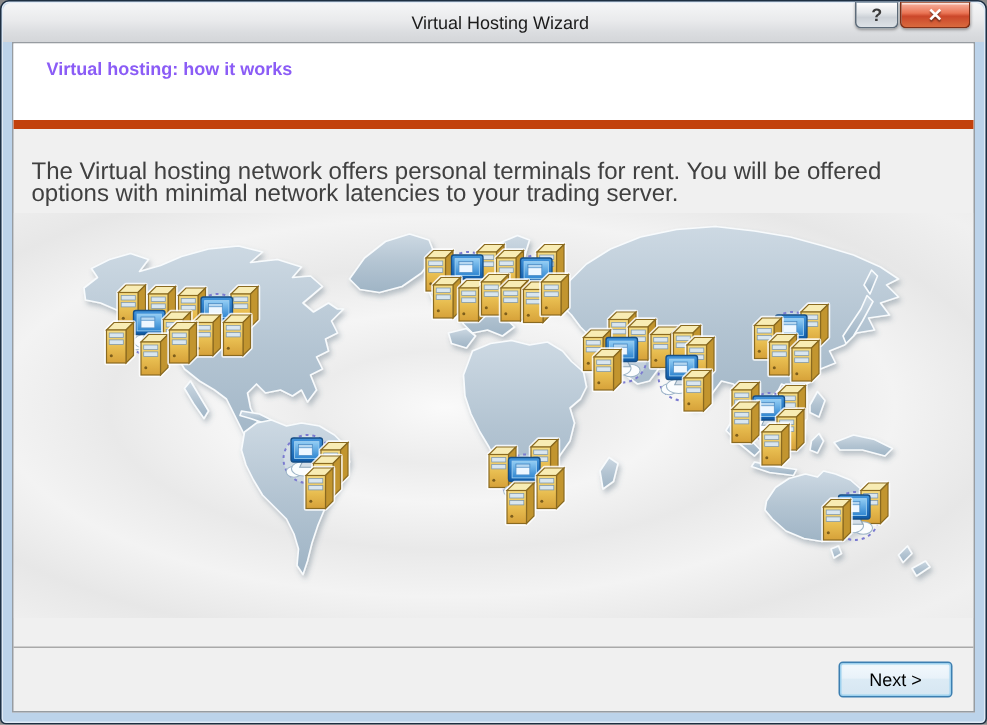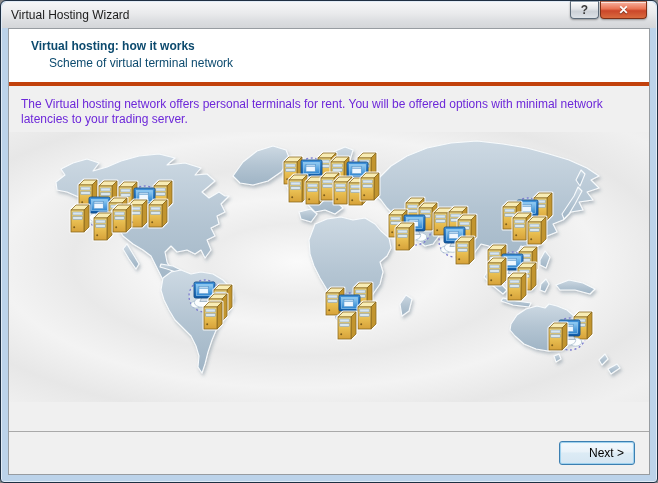--- a/index.html
+++ b/index.html
@@ -13,50 +13,50 @@
     border-radius:6px 6px 4px 4px;
     box-shadow: inset 0 0 0 1px rgba(255,255,255,0.55);
     overflow:hidden;
   }
   .titlebar {
     position:absolute; left:1px; right:1px; top:1px; height:26px;
     background:linear-gradient(#f5f6f7, #e9eaec 45%, #dbdde0 75%, #d4d6d9);
     border-radius:5px 5px 0 0;
     display:flex; align-items:center;
     padding-left:9px;
-    font-size:12px; color:#1b1b1b;
+    font-size:12px; color:#1b1b1b;justify-content:center;
   }
   .caption-buttons { position:absolute; top:0; right:10px; display:flex; gap:1px; }
   .cap-btn {
     display:flex; align-items:center; justify-content:center;
     height:18px; border:1px solid #5d6b79; border-top-color:#93a3b2;
     border-radius:0 0 4px 4px; cursor:pointer;
     box-shadow: inset 0 1px 0 rgba(255,255,255,0.65), 0 1px 2px rgba(0,0,0,0.35);
     font-size:12px; line-height:1;
   }
   .cap-btn.help { width:29px; background:linear-gradient(#fcfcfc,#e4e7ea 40%,#ccd1d7 60%,#dde2e7); color:#3a3a3a; font-weight:bold; }
   .cap-btn.close { width:47px; background:linear-gradient(#f7b2a0,#ea7454 42%,#cb472a 55%,#d96a3e); border-color:#7d2f17; border-top-color:#b06a50; color:#fff; font-weight:bold; text-shadow:0 1px 1px rgba(0,0,0,0.45); }
 
   .client {
     position:absolute; left:7px; right:7px; top:27px; bottom:7px;
     background:#f0f0f0;
     border:1px solid #979ca1;
     display:flex; flex-direction:column;
   }
   .header {
     background:#ffffff; height:57px; flex:0 0 auto;
-    border-bottom:4px solid #c2410c;
+    border-bottom:6px solid #c2410c;
     padding:10px 12px 0 22px;
-    font-size:12px; color:#0c4a6e;
+    font-size:12px; color:#8b5cf6;
   }
   .h-title { font-weight:bold; }
   .h-sub { margin-left:18px; margin-top:3px; }
 
   .bodyarea { flex:1 1 auto; border-bottom:1px solid #a9a9a9; overflow:hidden; }
-  .bodyarea p { margin:11px 14px 0 12px; font-size:12px; line-height:15px; color:#6d28d9; }
+  .bodyarea p { margin:21px 14px 0 12px; font-size:16px; line-height:15px; color:#404040; }
   .bodyarea p.second { margin-top:13px; }
   #worldmap { display:block; margin:5px auto 0 auto; }
 
   .zone { fill:rgba(255,255,255,0.30); stroke:#7b7bd0; stroke-width:1.3; stroke-dasharray:2 2.6; }
 
   .footer {
     flex:0 0 auto; height:42px;
     display:flex; align-items:center; justify-content:flex-end;
     gap:12px; padding-right:14px;
   }
@@ -65,21 +65,20 @@
     font-family:"Liberation Sans", sans-serif; font-size:12px; color:#000;
     border:1px solid #8e8e8e; border-radius:3px;
     background:linear-gradient(#f6f6f6,#ececec 45%,#dedede 50%,#d6d6d6);
     cursor:pointer;
   }
   .btn.default {
     min-width:76px;
     border-color:#3c7fb1;
     box-shadow: inset 0 0 0 1px #9ed1ee, inset 0 0 3px #cfe9f7;
     background:linear-gradient(#f3f9fd,#e9f2f9 45%,#dcebf5 50%,#d6e6f2);
-    text-align:right;
   }
 </style>
 </head>
 <body>
 
 <div class="window">
 
   <div class="titlebar">
     <span>Virtual Hosting Wizard</span>
   </div>
@@ -89,21 +88,20 @@
     </div>
     <div class="cap-btn close">
       <span>✕</span>
     </div>
   </div>
 
   <div class="client">
 
     <div class="header">
       <div class="h-title">Virtual hosting: how it works</div>
-      <div class="h-sub">Scheme of virtual terminal network</div>
     </div>
 
     <div class="bodyarea">
       <p>The Virtual hosting network offers personal terminals for rent. You will be offered options with minimal network latencies to your trading server.</p>
 
       <svg id="worldmap" width="640" height="270" viewBox="0 0 640 270" xmlns="http://www.w3.org/2000/svg">
         <defs>
           <radialGradient id="gSea" cx="45%" cy="48%" r="78%">
             <stop offset="0" stop-color="#fafafa"></stop>
             <stop offset="0.18" stop-color="#ececec"></stop>

